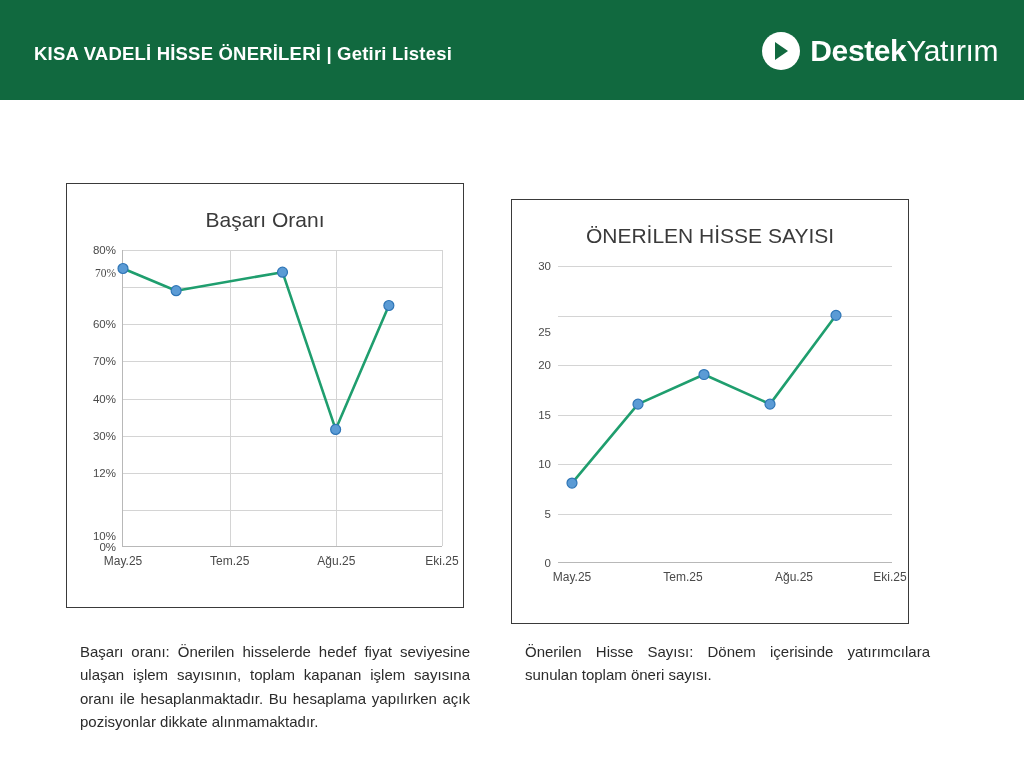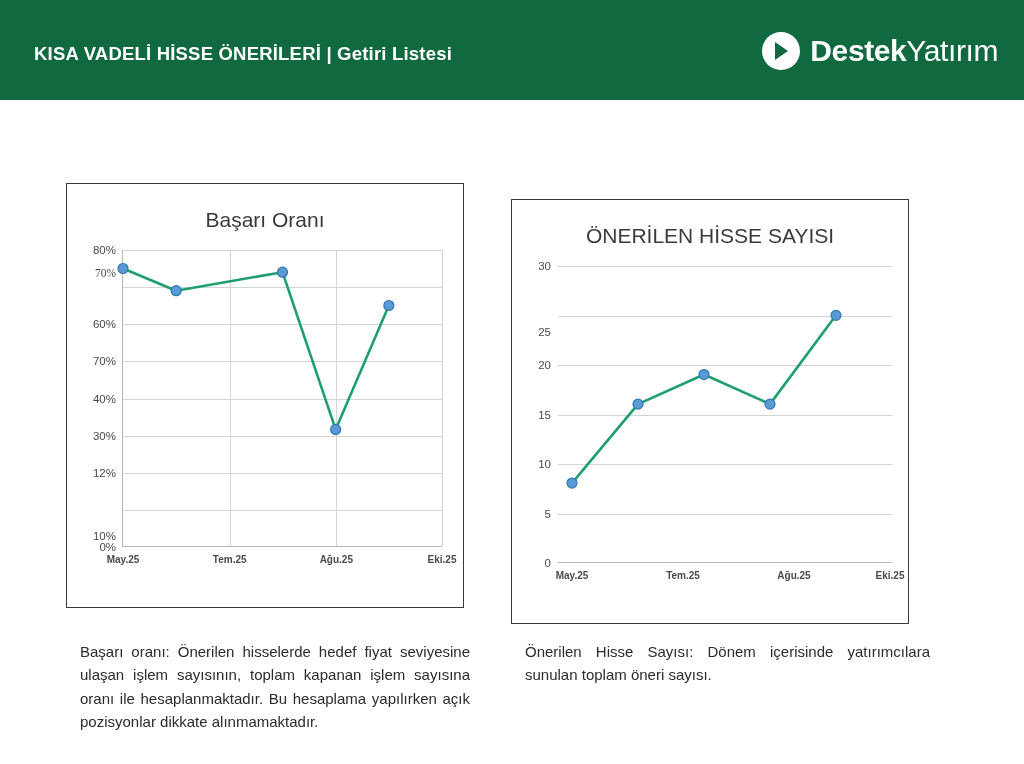--- a/index.html
+++ b/index.html
@@ -148,24 +148,23 @@
     transform: translateY(-50%);
     font-size: 11.5px;
     color: #4a4a4a;
     white-space: nowrap;
   }
   .xtick {
     position: absolute;
     top: 100%;
     margin-top: 8px;
     transform: translateX(-50%);
-    font-size: 10px;
+    font-size: 12px;
     color: #4a4a4a;
     white-space: nowrap;
-    font-weight: bold;
   }
   .svg-layer {
     position: absolute;
     left: 0;
     top: 0;
     width: 100%;
     height: 100%;
     overflow: visible;
   }
 

